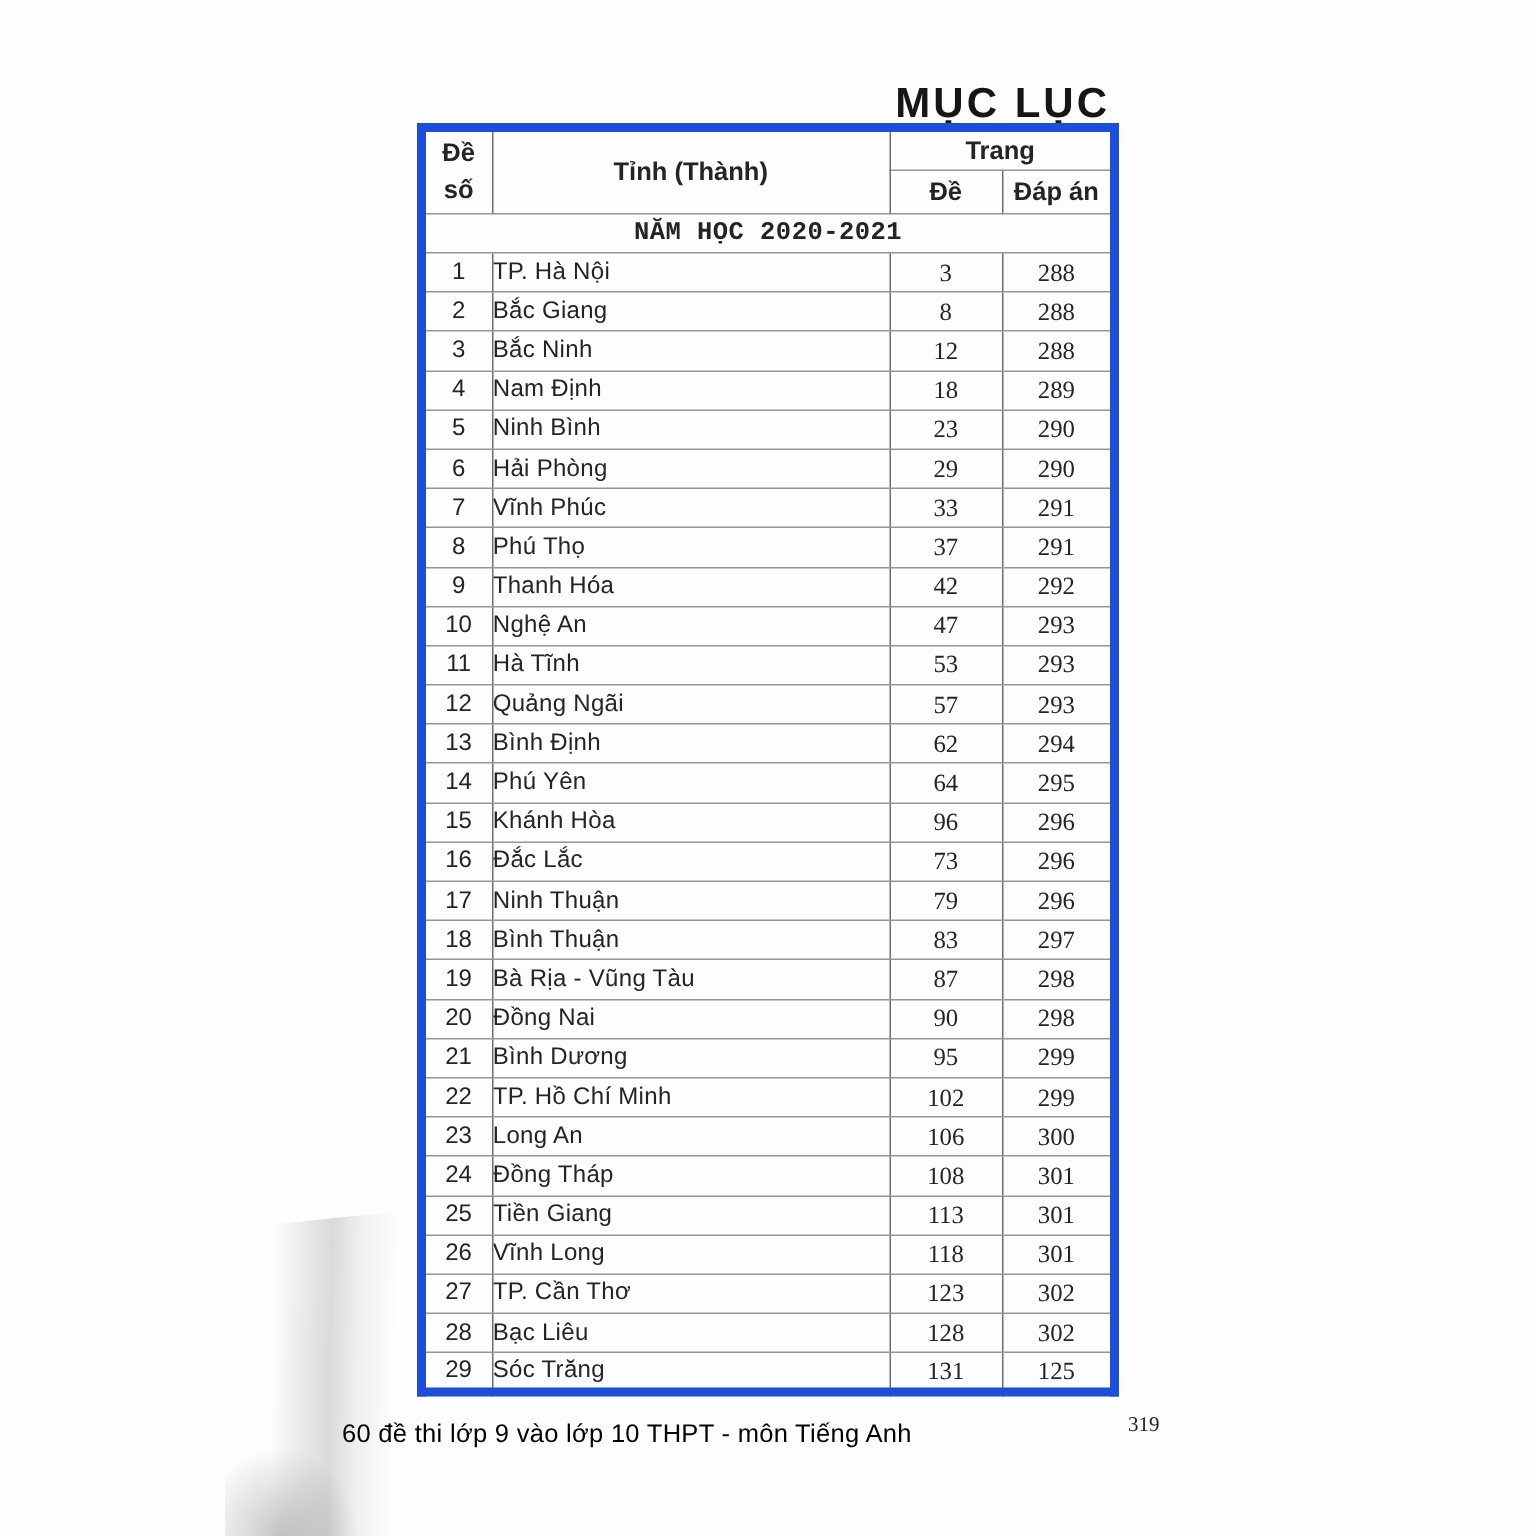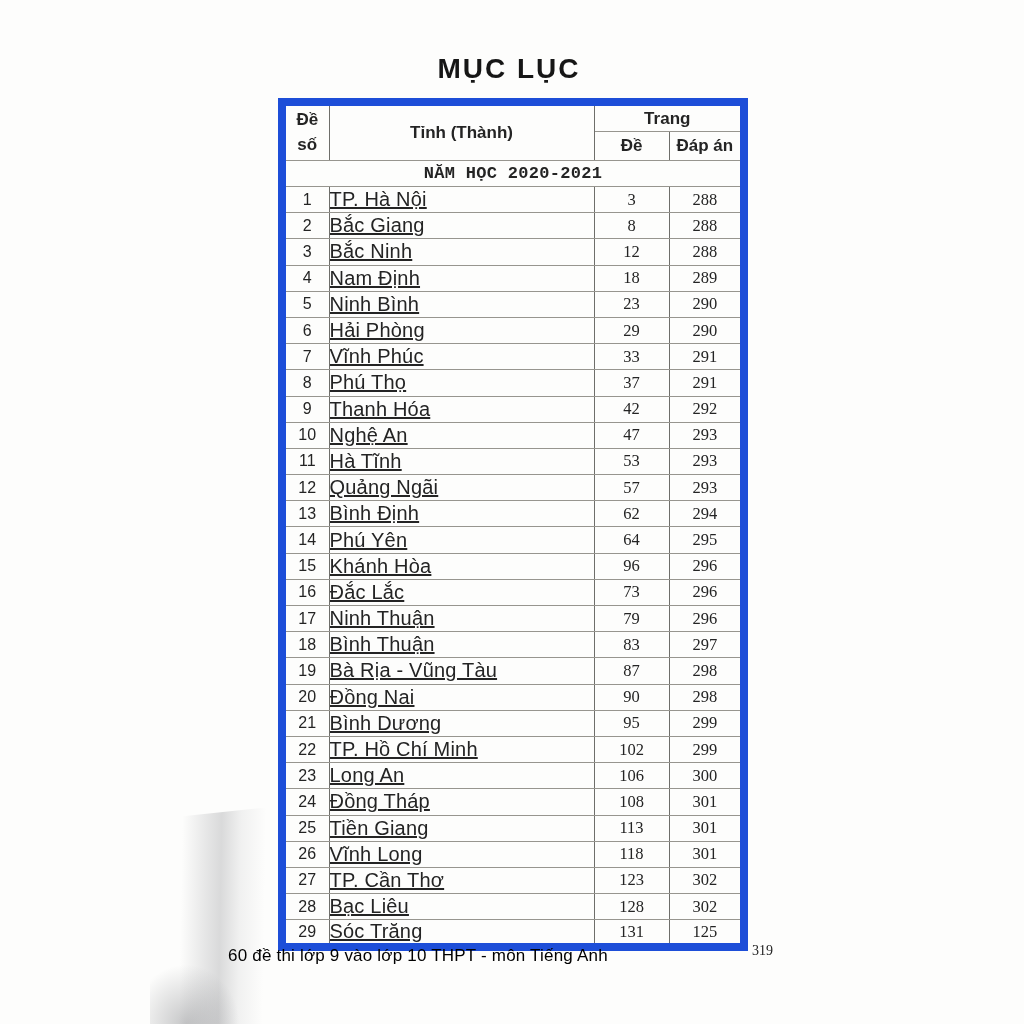--- a/index.html
+++ b/index.html
@@ -31,34 +31,34 @@
     left: 150px; bottom: 0;
     width: 90px; height: 60px;
     background: radial-gradient(ellipse at 40% 100%,
       rgba(70,72,78,0.30) 0%, rgba(70,72,78,0) 70%);
     pointer-events: none;
   }
 
   .page-title {
     position: absolute;
     left: 278px; top: 53px; width: 462px;
-    text-align: center;
+    text-align: right;
     font-size: 28px;
     font-weight: bold;
     letter-spacing: 2px;
     color: #161616;
   }
 
   table.toc {
     position: absolute;
-    left: 278px; top: 98px;
+    left: 278px; top: 82px;
     width: 462px;
     border-collapse: collapse;
     table-layout: fixed;
-    border: 8px solid #1d4ed8;
+    border: 6px solid #1d4ed8;
   }
   col.c1 { width: 47px; }
   col.c2 { width: 265px; }
   col.c3 { width: 75px; }
   col.c4 { width: 75px; }
 
   table.toc th, table.toc td {
     border-top: 1px solid #97958f;
     border-bottom: 1px solid #97958f;
     border-left: 1px solid #6e6e6a;
@@ -78,21 +78,21 @@
     text-align: center;
     font-weight: bold;
     font-size: 17px;
     letter-spacing: 0.3px;
     color: #1c1c1c;
     font-family: Liberation Mono, monospace;
   }
 
   tr.data-row { height: 26.2px; }
   td.c-no   { text-align: center; font-size: 16px; }
-  td.c-prov { font-size: 20px; padding-left: 12px; letter-spacing: 0.2px; text-decoration: underline; }
+  td.c-prov { font-size: 16px; padding-left: 12px; letter-spacing: 0.2px; }
   td.c-de, td.c-ans {
     text-align: center;
     font-family: "Liberation Serif", "DejaVu Serif", serif;
     font-size: 16.5px;
     color: #212121;
   }
 
   .footer-left {
     position: absolute;
     left: 228px; top: 946px;

